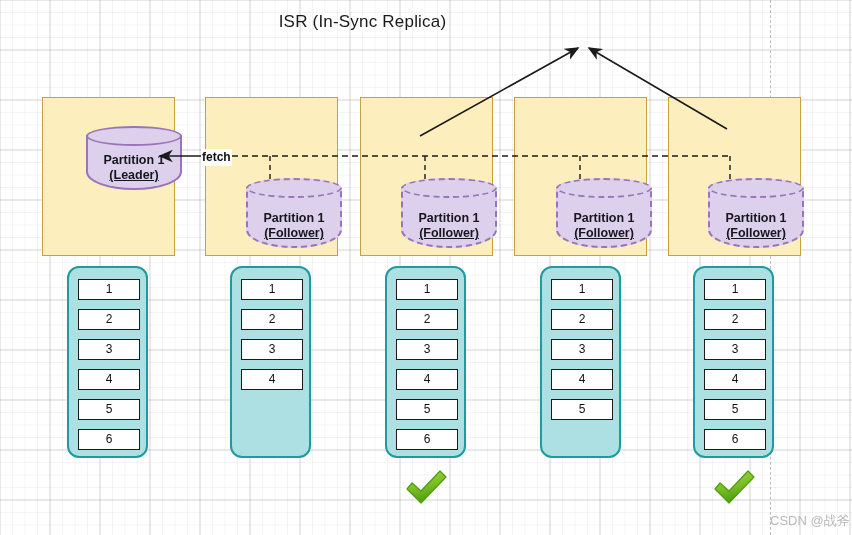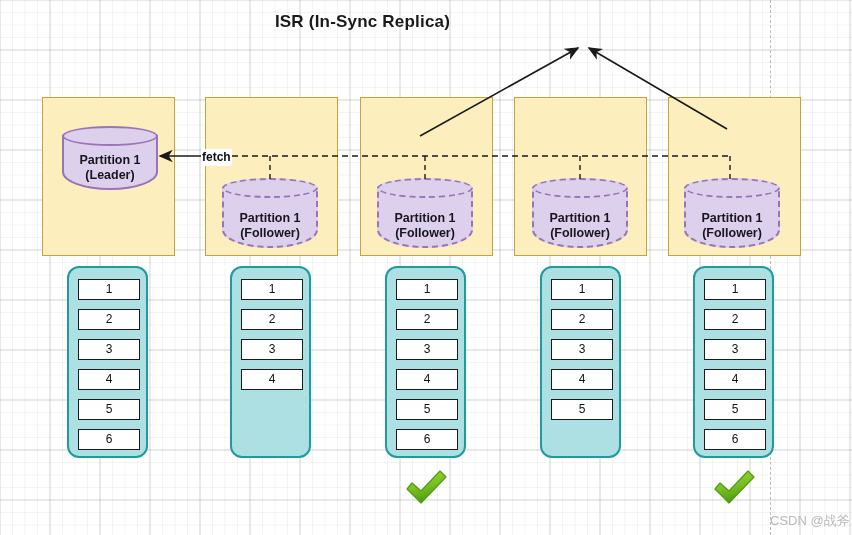--- a/index.html
+++ b/index.html
@@ -37,38 +37,39 @@
   }
 
   
   .isr-title {
     position: absolute;
     left: 0;
     width: 725px;
     top: 12px;
     text-align: center;
     font-size: 17px;
-    font-weight: bold;
+    font-weight: normal;
     color: #1a1a1a;
     letter-spacing: 0.2px;
     white-space: nowrap;
   }
 
   
   .broker-box {
     position: absolute;
     background: #fdeebe;
     border: 1px solid #c6a23c;
     box-sizing: border-box;
   }
 
   
   .cyl {
     position: absolute;
     box-sizing: border-box;
+    margin-left: 24px;
   }
   .cyl .body {
     position: absolute;
     left: 0; right: 0;
     top: 9px;
     bottom: 0;
     background: #ddd0ec;
     border: 2px solid #9a74b8;
     border-top: none;
     border-radius: 0 0 50% 50% / 0 0 18px 18px;
@@ -90,21 +91,21 @@
     position: absolute;
     left: 0; right: 0;
     bottom: 7px;
     text-align: center;
     font-size: 12.5px;
     font-weight: bold;
     color: #16161d;
     line-height: 15px;
     z-index: 3;
   }
-  .cyl .label .l2 { display: block; }
+  .cyl .label .l2 { display: block; text-decoration: underline; }
 
   
   .log-stack {
     position: absolute;
     background: #ace0e2;
     border: 2px solid #1f9aa0;
     border-radius: 12px;
     box-sizing: border-box;
   }
   .log-cell {

